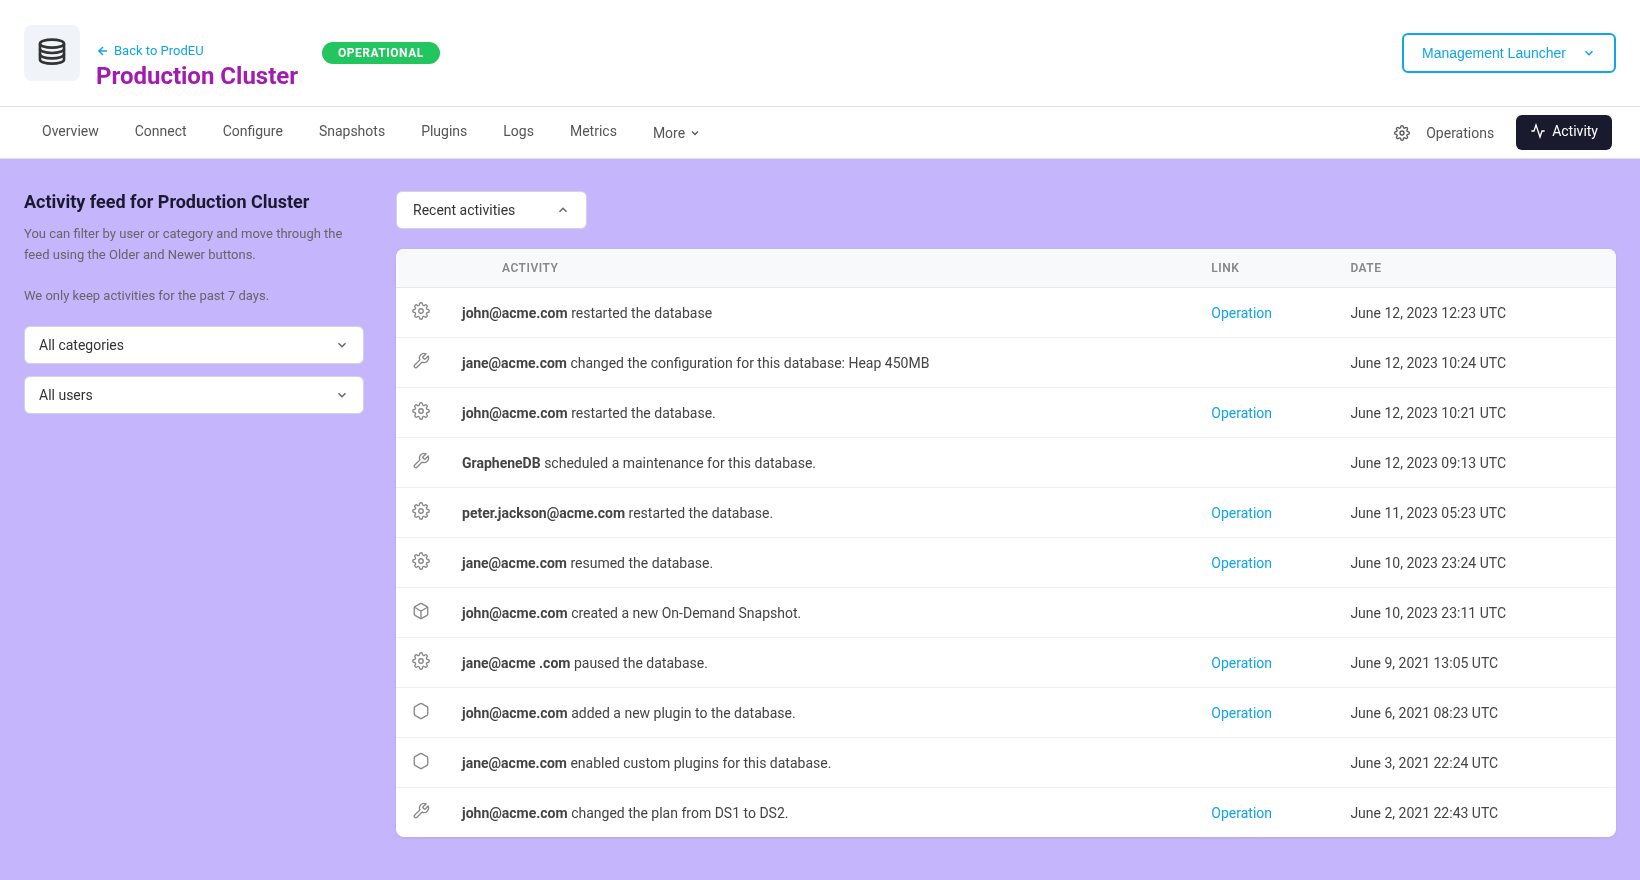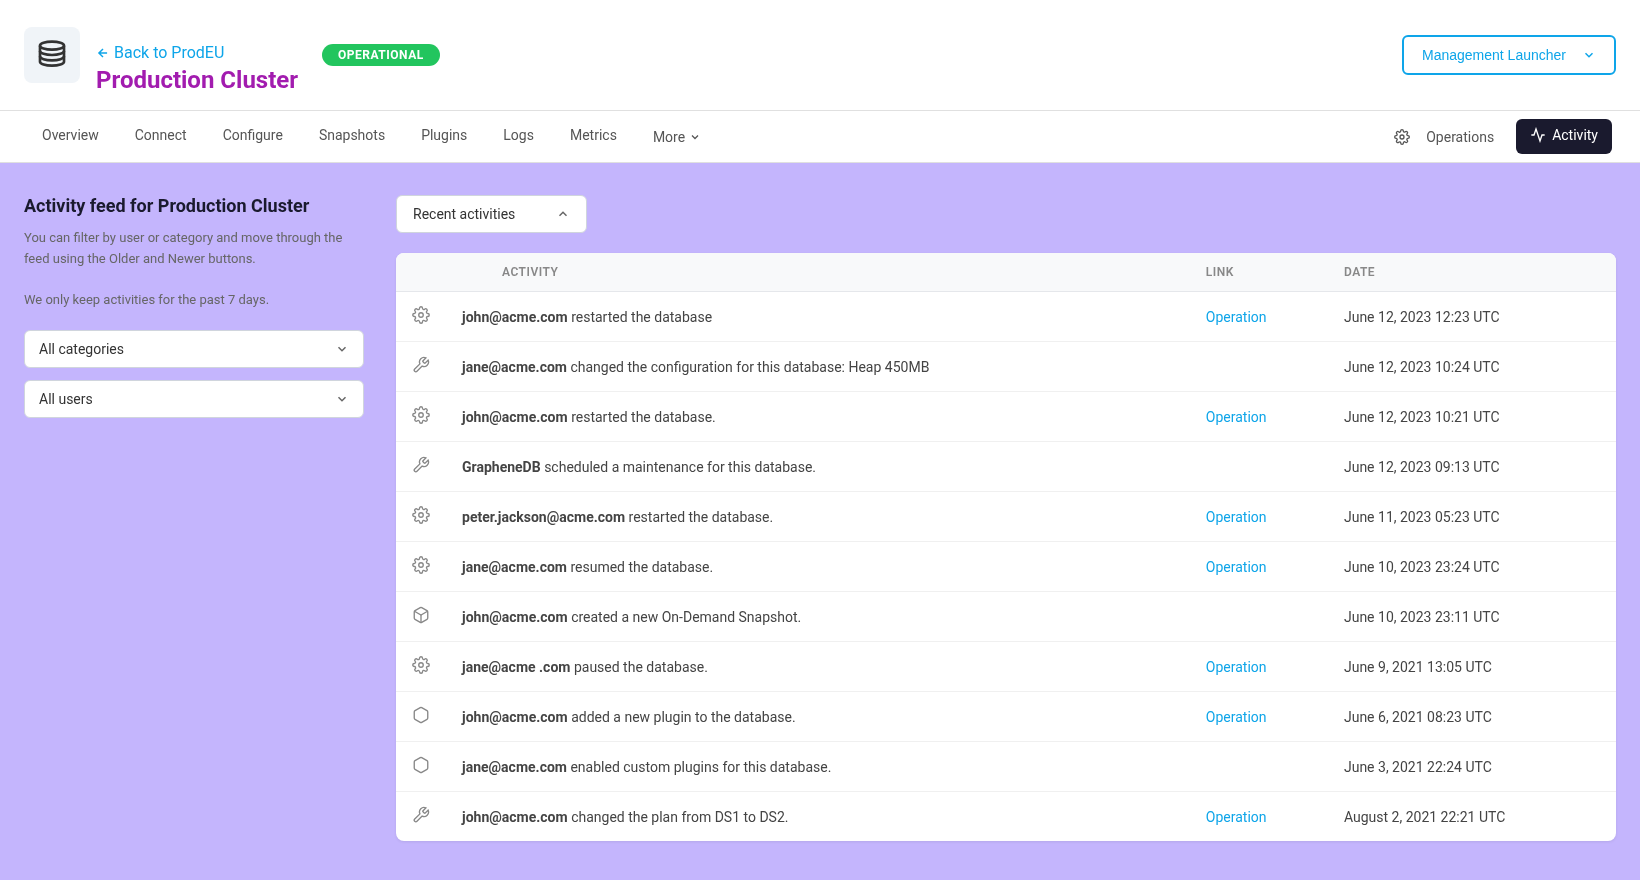--- a/index.html
+++ b/index.html
@@ -3,21 +3,21 @@
   <meta charset="utf-8">
   <style>
     * { box-sizing: border-box; margin: 0; padding: 0; }
     body { font-family: -apple-system, BlinkMacSystemFont, 'Segoe UI', Roboto, sans-serif; background: #f8f9fa; color: #333; font-size: 14px; }
 
     
     .header { background: #fff; border-bottom: 1px solid #e0e0e0; padding: 16px 24px; display: flex; align-items: center; gap: 16px; }
     .header-logo { width: 56px; height: 56px; background: #f0f4f8; border-radius: 8px; display: flex; align-items: center; justify-content: center; flex-shrink: 0; }
     .header-logo svg { width: 32px; height: 32px; color: #333; }
     .header-title-group { display: flex; flex-direction: column; gap: 4px; }
-    .back-link { display: flex; align-items: center; gap: 4px; color: #0ea5e9; font-size: 16px; text-decoration: none; cursor: pointer; margin-top: 27px; }
+    .back-link { display: flex; align-items: center; gap: 4px; color: #0ea5e9; font-size: 13px; text-decoration: none; cursor: pointer; margin-top: 27px; }
     .back-link svg { width: 14px; height: 14px; }
     .cluster-title { font-size: 24px; font-weight: 700; color: #a21caf; }
     .status-badge { background: #22c55e; color: #fff; padding: 4px 16px; border-radius: 20px; font-size: 12px; font-weight: 700; letter-spacing: 0.5px; margin-left: 8px; }
     .header-spacer { flex: 1; }
     .mgmt-launcher-btn { display: flex; align-items: center; gap: 16px; border: 2px solid #0ea5e9; border-radius: 6px; padding: 10px 18px; color: #0ea5e9; font-size: 14px; font-weight: 500; background: #fff; cursor: pointer; }
     .mgmt-launcher-btn svg { width: 14px; height: 14px; }
 
     
     .nav { background: #fff; border-bottom: 1px solid #e0e0e0; display: flex; align-items: center; padding: 0 24px; height: 52px; }
     .nav-item { padding: 16px 18px; font-size: 14px; color: #555; cursor: pointer; white-space: nowrap; border-bottom: 3px solid transparent; }
@@ -240,18 +240,18 @@
             <td><strong>jane@acme.com</strong><span> enabled custom plugins for this database.</span></td>
             <td></td>
             <td class="date-cell">June 3, 2021   22:24 UTC</td>
           </tr>
           <tr>
             <td class="icon-cell"><svg viewBox="0 0 24 24" fill="none" stroke="#888" stroke-width="1.8" width="18" height="18">
       <path d="M14.7 6.3a1 1 0 0 0 0 1.4l1.6 1.6a1 1 0 0 0 1.4 0l3.77-3.77a6 6 0 0 1-7.94 7.94l-6.91 6.91a2.12 2.12 0 0 1-3-3l6.91-6.91a6 6 0 0 1 7.94-7.94l-3.76 3.76z"></path>
     </svg></td>
             <td><strong>john@acme.com</strong><span> changed the plan from DS1 to DS2.</span></td>
             <td><a class="operation-link">Operation</a></td>
-            <td class="date-cell">August 2, 2021   22:21 UTC</td>
+            <td class="date-cell">June 2, 2021   22:43 UTC</td>
           </tr>
         </tbody>
     </table>
   </section>
 </div>
 
 </body></html>

